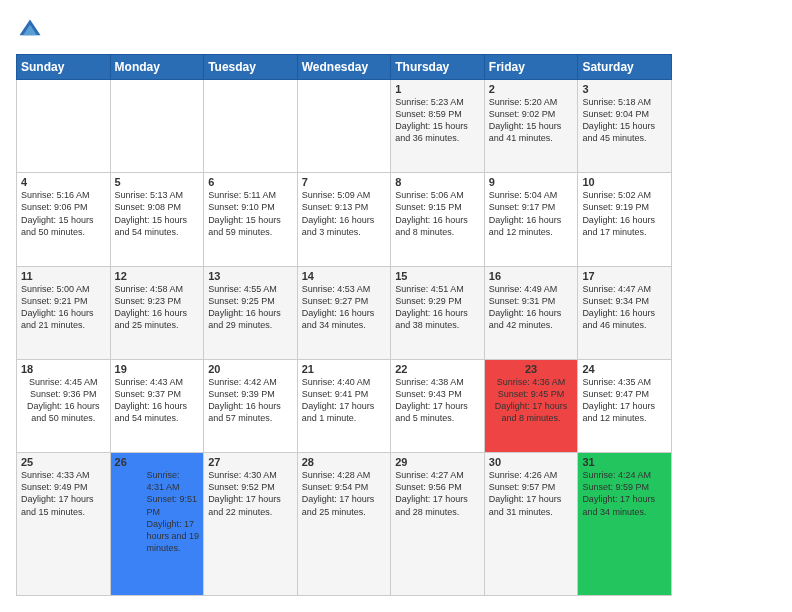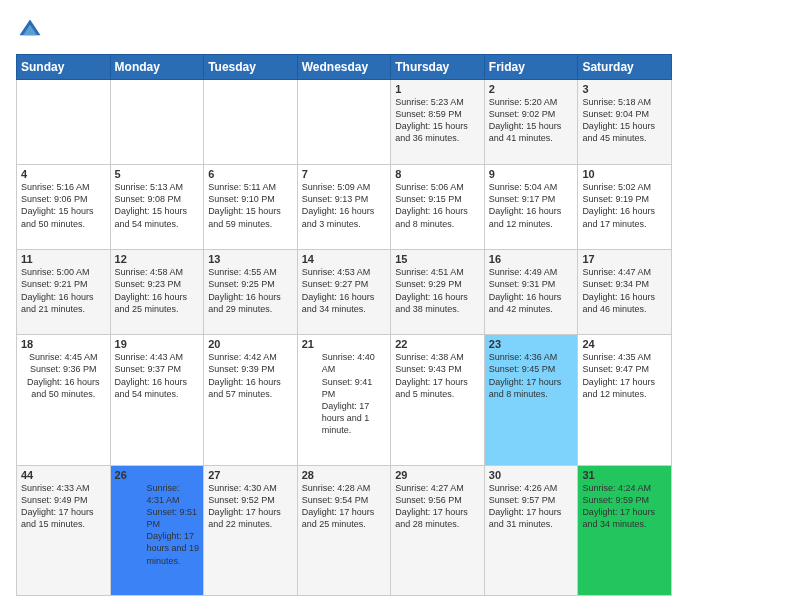--- a/index.html
+++ b/index.html
@@ -258,46 +258,46 @@
 Daylight: 16 hours and 54 minutes.</div>
           </td>
           <td style="background: rgb(255, 255, 255);">
             <span class="day-number">20</span>
             <div class="day-info" style="white-space: pre-line;">Sunrise: 4:42 AM
 Sunset: 9:39 PM
 Daylight: 16 hours and 57 minutes.</div>
           </td>
           <td style="background: rgb(255, 255, 255);">
             <span class="day-number">21</span>
-            <div class="day-info" style="white-space: pre-line; margin-left: 20px;">Sunrise: 4:40 AM
+            <div class="day-info" style="white-space: pre-line;">Sunrise: 4:40 AM
 Sunset: 9:41 PM
 Daylight: 17 hours and 1 minute.</div>
           </td>
           <td style="background: rgb(255, 255, 255);">
             <span class="day-number">22</span>
             <div class="day-info" style="white-space: pre-line;">Sunrise: 4:38 AM
 Sunset: 9:43 PM
 Daylight: 17 hours and 5 minutes.</div>
           </td>
-          <td style="background: #7dd3fc;">
+          <td style="background: #ef4444; text-align: center;">
             <span class="day-number">23</span>
             <div class="day-info" style="white-space: pre-line;">Sunrise: 4:36 AM
 Sunset: 9:45 PM
 Daylight: 17 hours and 8 minutes.</div>
           </td>
           <td style="background: rgb(255, 255, 255);">
             <span class="day-number">24</span>
             <div class="day-info" style="white-space: pre-line;">Sunrise: 4:35 AM
 Sunset: 9:47 PM
 Daylight: 17 hours and 12 minutes.</div>
           </td>
         </tr>
         <tr style="background: rgb(245, 245, 245);">
           <td style="background: rgb(245, 245, 245);">
-            <span class="day-number">44</span>
+            <span class="day-number">25</span>
             <div class="day-info" style="white-space: pre-line;">Sunrise: 4:33 AM
 Sunset: 9:49 PM
 Daylight: 17 hours and 15 minutes.</div>
           </td>
           <td style="background: #3b82f6;">
             <span class="day-number">26</span>
             <div class="day-info" style="white-space: pre-line; margin-left: 32px;">Sunrise: 4:31 AM
 Sunset: 9:51 PM
 Daylight: 17 hours and 19 minutes.</div>
           </td>

